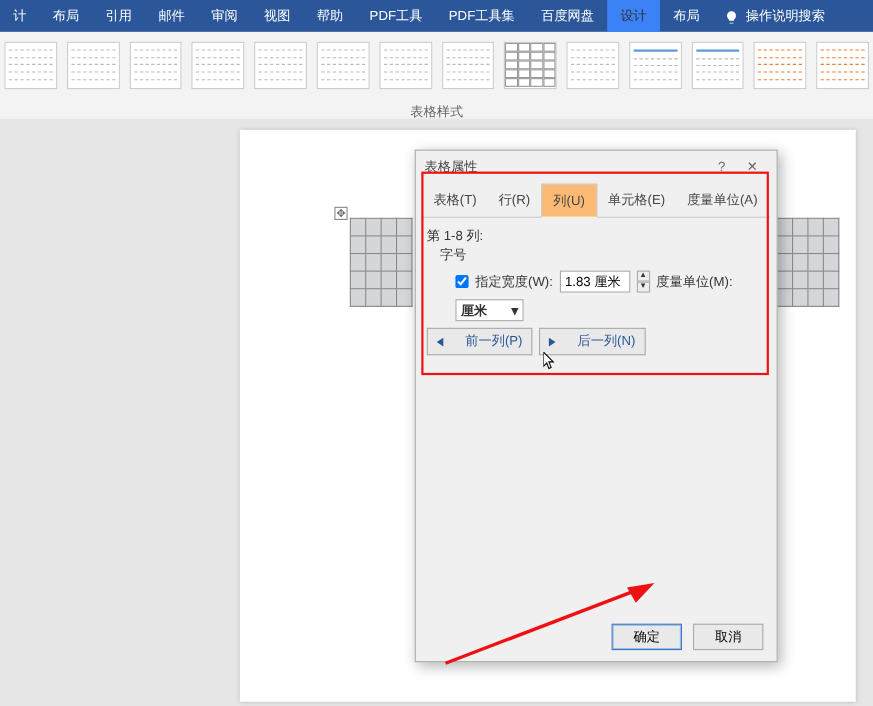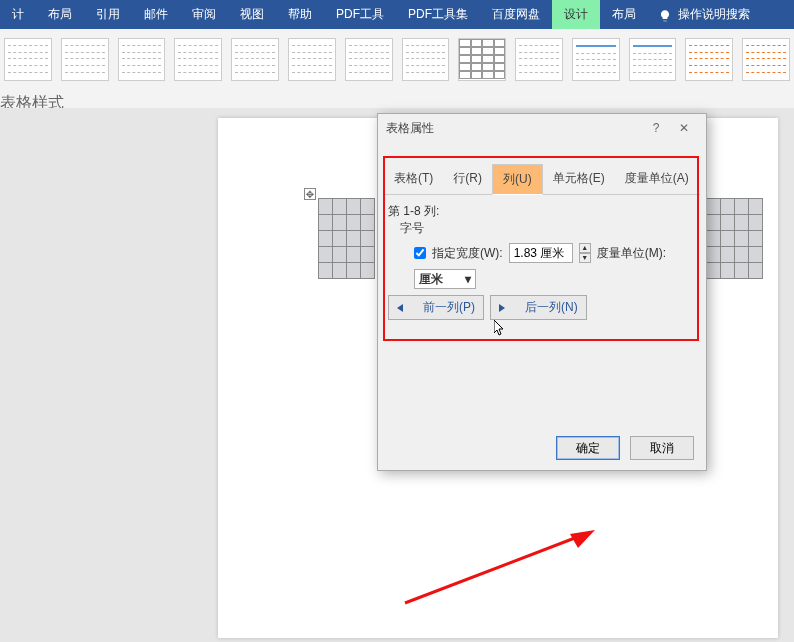--- a/index.html
+++ b/index.html
@@ -1,49 +1,49 @@
 <!DOCTYPE html>
 <html><head>
 <meta charset="utf-8">
 <style>
 * { margin: 0; padding: 0; box-sizing: border-box; font-family: "Microsoft YaHei", sans-serif; font-size: 12px; }
 body { width: 794px; height: 642px; background: #e6e6e6; overflow: hidden; position: relative; }
 
 .ribbon-tabs { display: flex; background: #2b579a; height: 29px; align-items: center; }
 .ribbon-tab { color: #fff; padding: 0 12px; height: 29px; line-height: 29px; cursor: pointer; }
-.ribbon-tab.active { background: #86efac; color: #333; }
+.ribbon-tab.active { background: #3b82f6; color: #333; }
 .tell-me { display: flex; align-items: flex-end; padding: 0 10px; color: #fff; }
 .bulb-icon { width: 14px; height: 14px; margin-right: 6px; fill: #fff; }
 
 .ribbon-panel { background: #f3f3f3; height: 60px; display: flex; align-items: center; gap: 9px; padding: 0 4px; }
 .style-thumb { width: 49px; height: 43px; background: #fff; border: 1px solid #ccc; display: flex; flex-direction: column; justify-content: space-around; padding: 4px 3px; }
 .style-thumb .r { height: 1px; border-top: 1px dashed #bbb; }
 .style-thumb.grid { display: grid; grid-template-columns: repeat(4,1fr); grid-template-rows: repeat(5,1fr); gap: 0; padding: 0; }
 .style-thumb.grid .c { border: 1px solid #999; }
 .style-thumb.bluehead .r:first-child { border-top: 2px solid #5b9bd5; }
 .style-thumb.orangedots .r { border-top: 1px dashed #ed7d31; }
 
-.panel-label { background: #f3f3f3; padding: 4px 0 8px; color: #666; font-size: 16px; }
+.panel-label { text-align: center; background: #f3f3f3; padding: 4px 0 8px; color: #666; font-size: 12px; }
 
 .doc-area { position: absolute; top: 108px; left: 0; right: 0; bottom: 0; background: #e6e6e6; }
 .page { position: absolute; top: 10px; left: 218px; width: 560px; height: 520px; background: #fff; box-shadow: 0 0 4px rgba(0,0,0,.2); }
 
 .mini-table { position: absolute; border-collapse: collapse; }
 .mini-table td { border: 1px solid #888; width: 14px; height: 16px; background: #d4d6da; }
 .mini-table.left { top: 198px; left: 318px; }
 .mini-table.right { top: 198px; left: 706px; }
 .move-handle { position: absolute; top: 188px; left: 304px; width: 12px; height: 12px; border: 1px solid #888; display:flex; align-items:center; justify-content:center; font-size:10px; color:#666;}
 
-.dialog { position: absolute; top: 113px; left: 377px; width: 330px; height: 358px; background: #f0f0f0; border: 1px solid #aaa; box-shadow: 3px 3px 12px rgba(0,0,0,.3); }
+.dialog { position: absolute; top: 136px; left: 377px; width: 330px; height: 466px; background: #f0f0f0; border: 1px solid #aaa; box-shadow: 3px 3px 12px rgba(0,0,0,.3); }
 .titlebar { display: flex; align-items: center; height: 28px; padding: 0 8px; }
 .titlebar .title { flex: 1; color: #444; }
 .titlebar .btn { width: 28px; text-align: center; color: #666; cursor: pointer; }
 
 .tabs-row { display: flex; border-bottom: 1px solid #ccc; margin: 2px 6px 0; }
-.dlg-tab { padding: 6px 10px; color: #444; cursor: pointer; margin-top: 20px; }
+.dlg-tab { padding: 6px 10px; color: #444; cursor: pointer; }
 .dlg-tab.active { background: #fdba74; border: 1px solid #ccc; border-bottom: 1px solid #fff; margin-bottom: -1px; }
 
 .red-box { position: absolute; top: 156px; left: 383px; width: 316px; height: 185px; border: 2px solid #e11; pointer-events: none; }
 
 .dlg-body { padding: 8px 10px; color: #333; }
 .row { display: flex; align-items: center; margin: 6px 0; gap: 6px; flex-wrap: wrap; }
 .indent { margin-left: 12px; }
 .indent2 { margin-left: 26px; }
 .chk { width: 12px; height: 12px; }
 .num-input { width: 64px; height: 20px; border: 1px solid #aaa; padding: 0 4px; background:#fff; }

